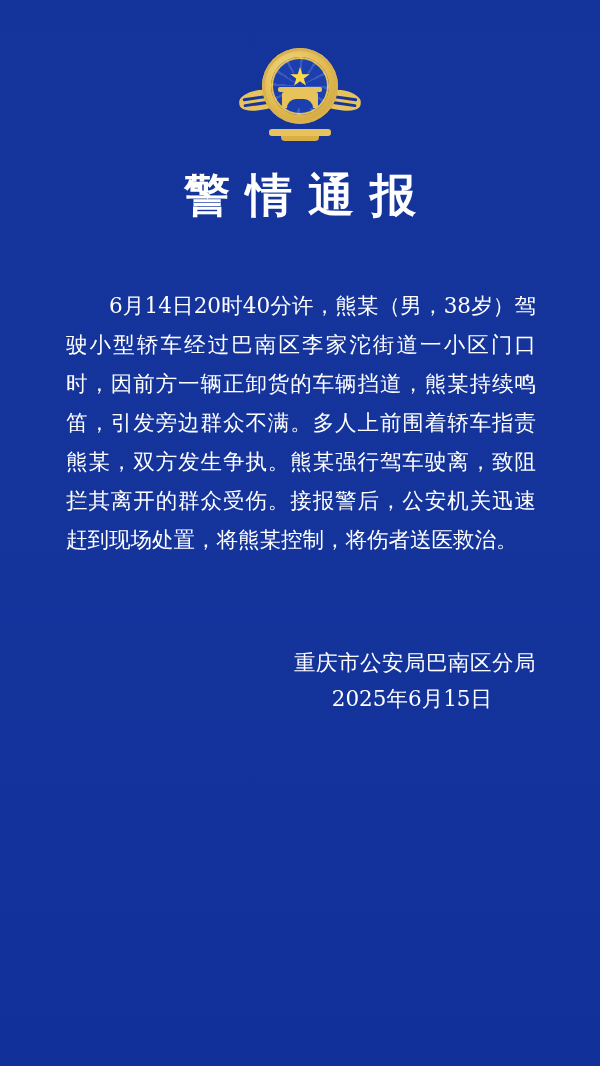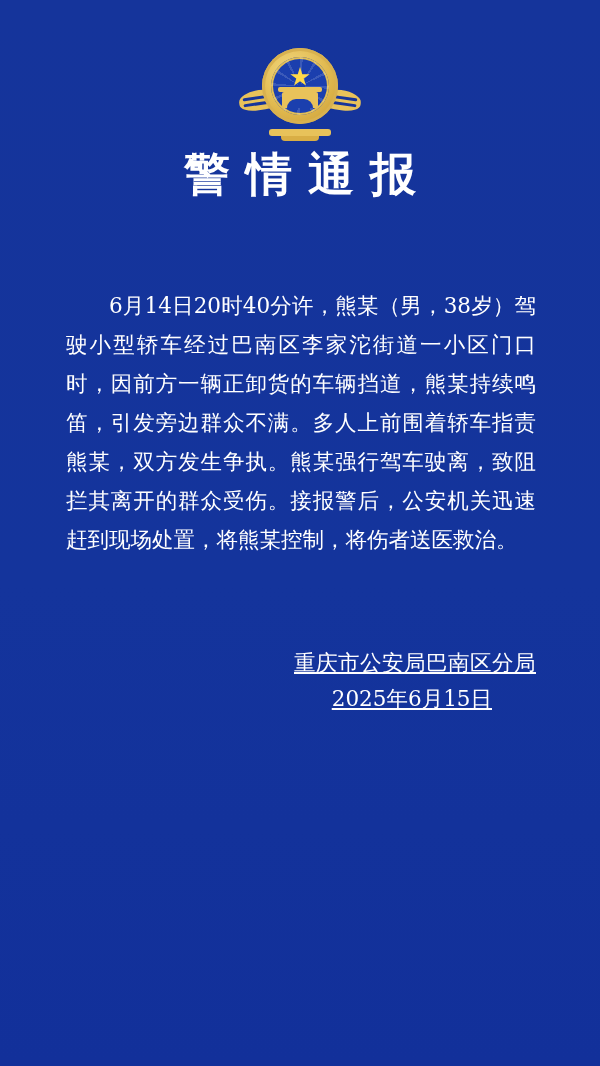--- a/index.html
+++ b/index.html
@@ -156,21 +156,21 @@
     top: 7px;
     width: 38px;
     height: 5px;
     background: #d9ae45;
     border-radius: 0 0 4px 4px;
   }
 
   
   .title {
     position: absolute;
-    top: 144px;
+    top: 165px;
     left: 0;
     width: 100%;
     text-align: center;
     color: #ffffff;
     font-size: 46px;
     font-weight: bold;
     letter-spacing: 16px;
     text-indent: 16px;
     font-family: "DejaVu Serif", "Liberation Serif", serif;
   }
@@ -198,21 +198,20 @@
   .signature {
     position: absolute;
     top: 645px;
     left: 0;
     width: 536px;
     text-align: right;
     color: #ffffff;
     font-size: 21.5px;
     line-height: 36px;
     font-family: "DejaVu Serif", "Liberation Serif", serif;
-    text-decoration: underline;
   }
   .signature .org { letter-spacing: 0.5px; }
   .signature .date { padding-right: 44px; }
 </style>
 </head>
 <body>
 
 <div class="page">
 
   <div class="emblem-wrap">

